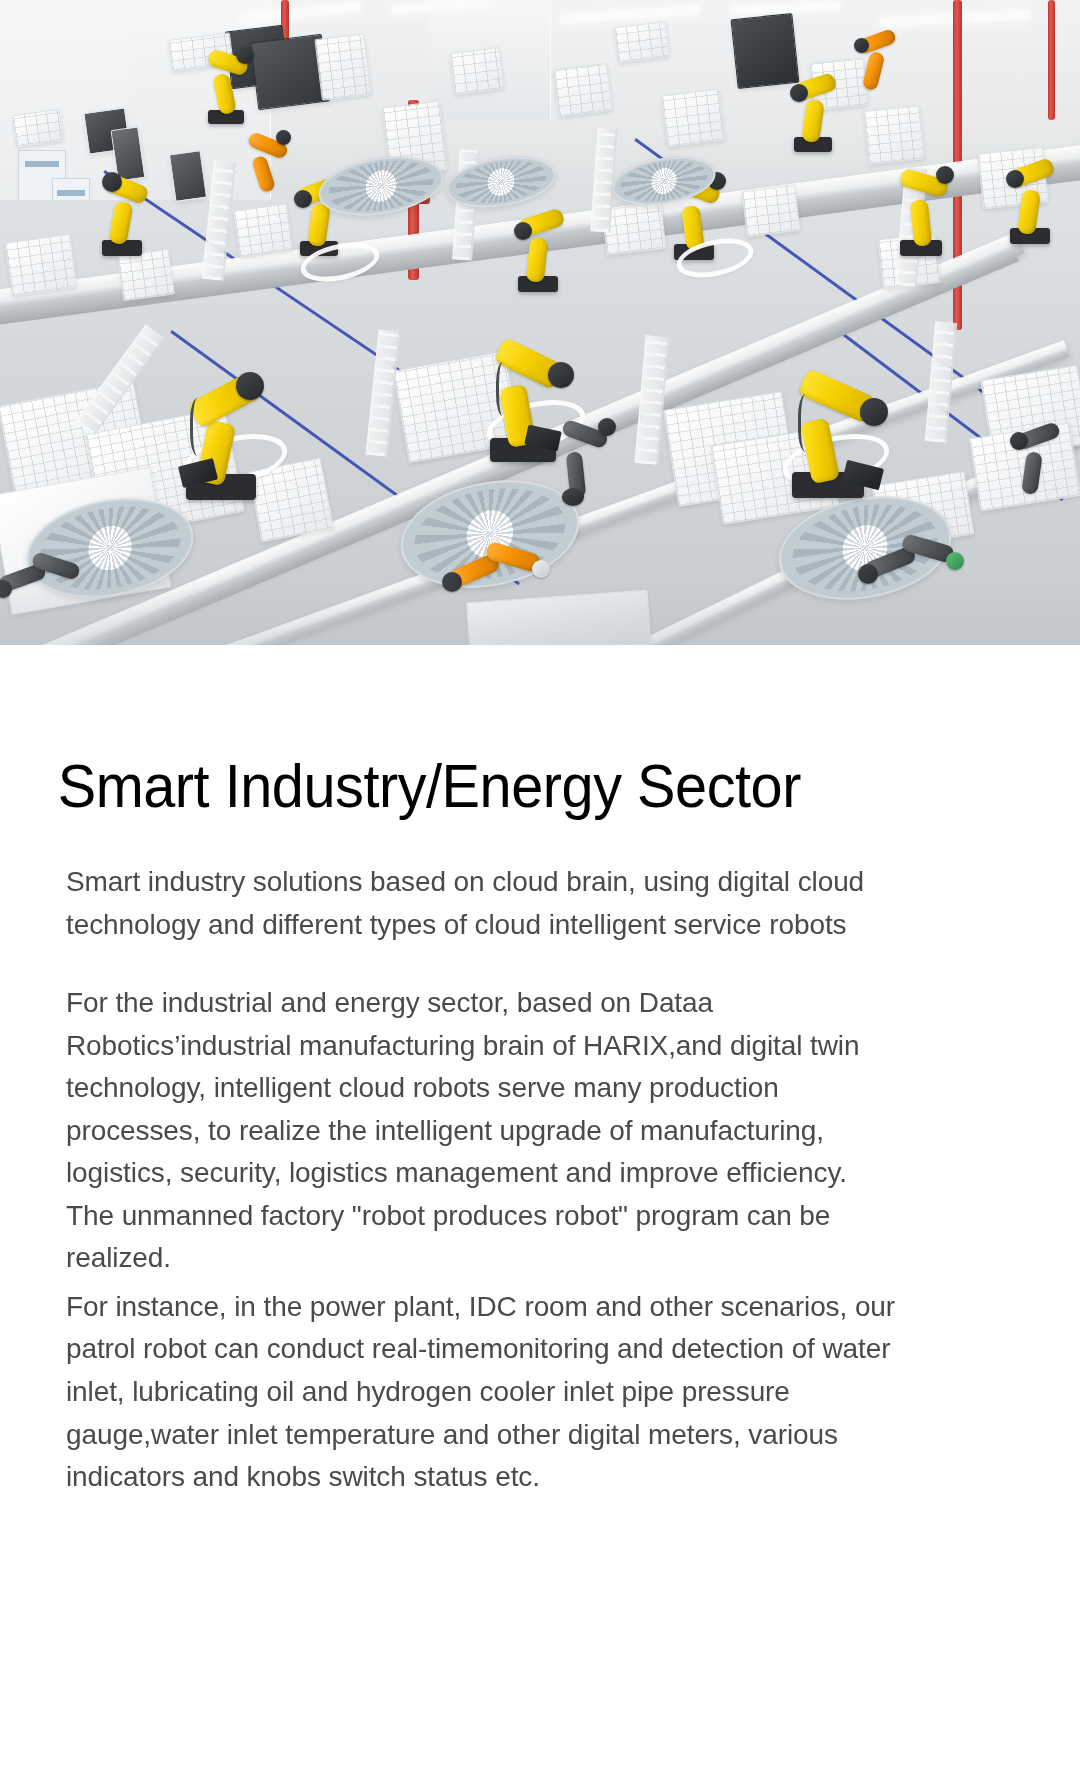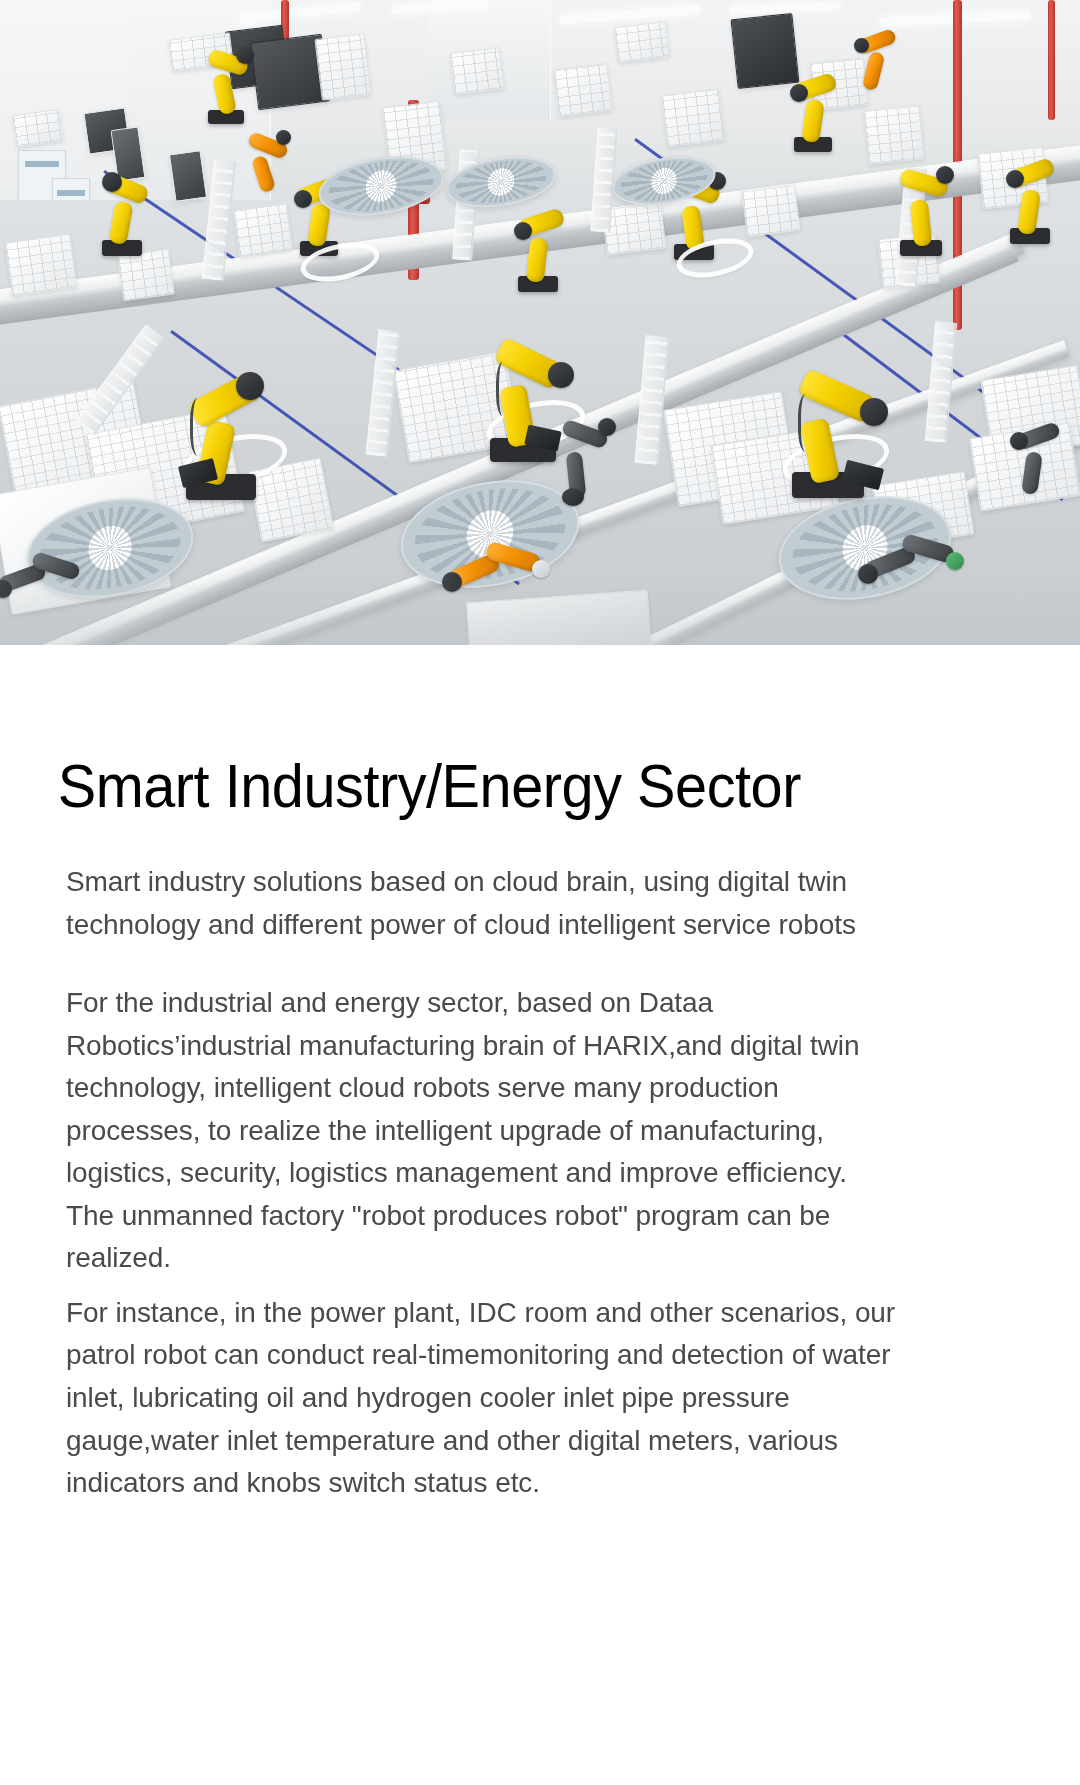--- a/index.html
+++ b/index.html
@@ -228,21 +228,21 @@
   }
   .para {
     margin: 36px 0 0 0;
     font-size: 28px;
     line-height: 1.52;
     color: #4a4a4a;
     letter-spacing: -0.1px;
     max-width: 830px;
   }
   .para .blk { display: block; }
-  .para .blk + .blk { margin-top: 12px; }
+  .para .blk + .blk { margin-top: 6px; }
 </style>
 </head>
 <body>
 
 <div class="hero">
   <div class="hero-scene">
 
     <div class="wall"></div>
     <div class="wall-panel" style="left:0;top:0;width:130px;height:330px;"></div>
     <div class="wall-panel" style="left:130px;top:0;width:140px;height:240px;"></div>
@@ -474,21 +474,21 @@
     <div class="hero-fade"></div>
   </div>
 </div>
 
 <div class="content">
 
   <h1 class="page-title">Smart Industry/Energy Sector</h1>
 
   <div class="body-wrap">
 
-    <p class="lede">Smart industry solutions based on cloud brain, using digital twin technology and different power of cloud intelligent service robots</p>
+    <p class="lede">Smart industry solutions based on cloud brain, using digital cloud technology and different types of cloud intelligent service robots</p>
 
     <p class="para">For the industrial and energy sector, based on Dataa Robotics’industrial manufacturing brain of HARIX,and digital twin technology, intelligent cloud robots serve many production processes, to realize the intelligent upgrade of manufacturing, logistics, security, logistics management and improve efficiency.</p>
 
     <p class="para" style="margin-top:0;">
       <span class="blk">The unmanned factory "robot produces robot" program can be realized.</span>
       <span class="blk">For instance, in the power plant, IDC room and other scenarios, our patrol robot can conduct real-timemonitoring and detection of water inlet, lubricating oil and hydrogen cooler inlet pipe pressure gauge,water inlet temperature and other digital meters, various indicators and knobs switch status etc.</span>
     </p>
 
   </div>
 </div>

